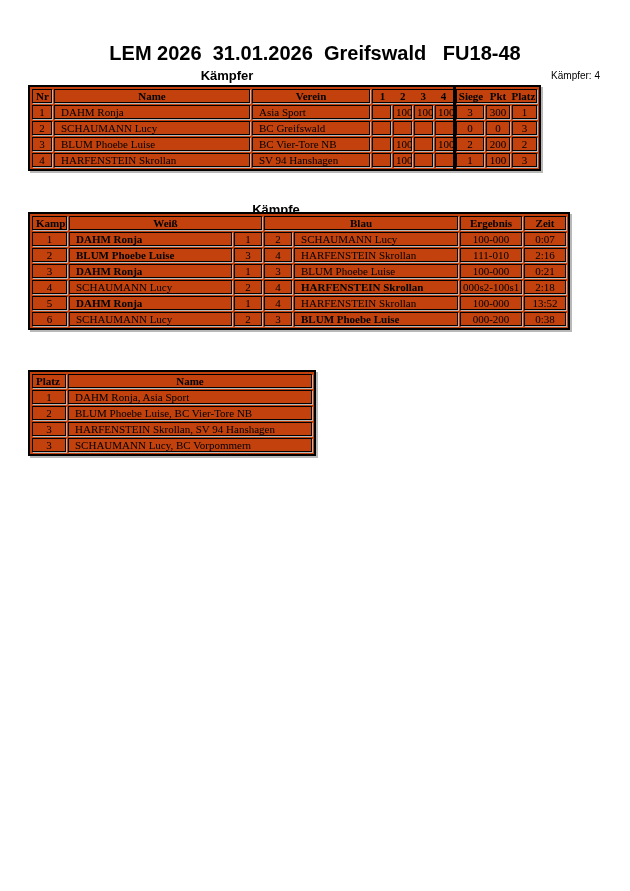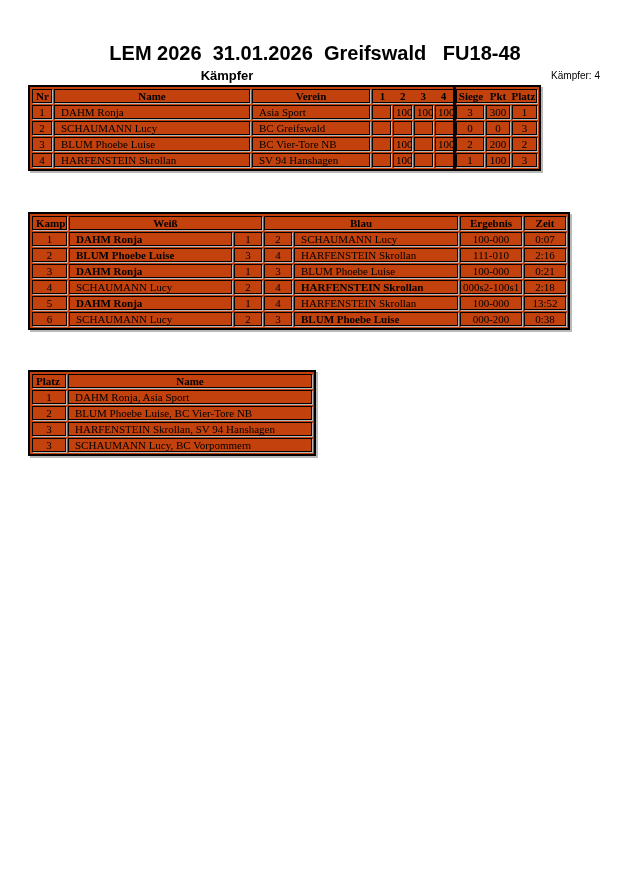--- a/index.html
+++ b/index.html
@@ -151,20 +151,21 @@
             <td></td>
             <td>1</td>
             <td>100</td>
             <td>3</td>
           </tr>
         </tbody>
     </table>
     <div class="vsep"></div>
   </div>
 
+  <div class="seclabel lbl-kaempfe">Kämpfe</div>
 
   <div class="tblwrap t2">
     <table>
       <colgroup>
         <col style="width:35px">
           <col style="width:163px">
           <col style="width:28px">
         <col style="width:28px">
           <col style="width:164px">
           <col style="width:62px">

